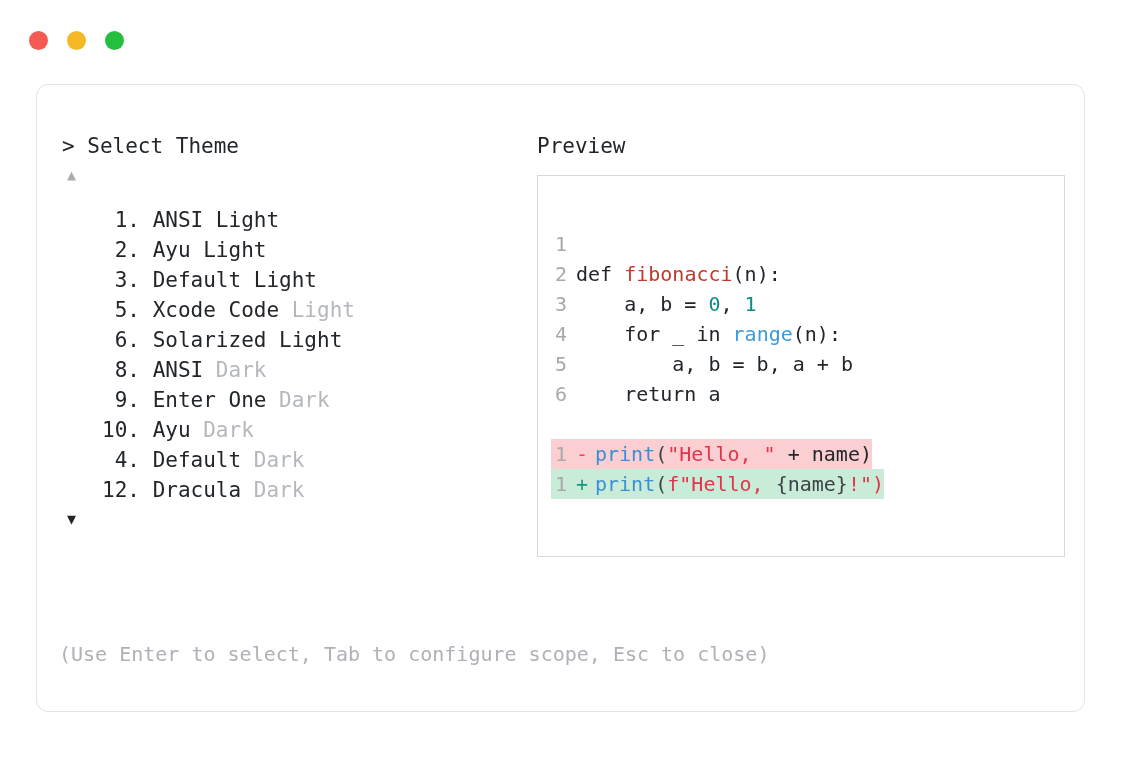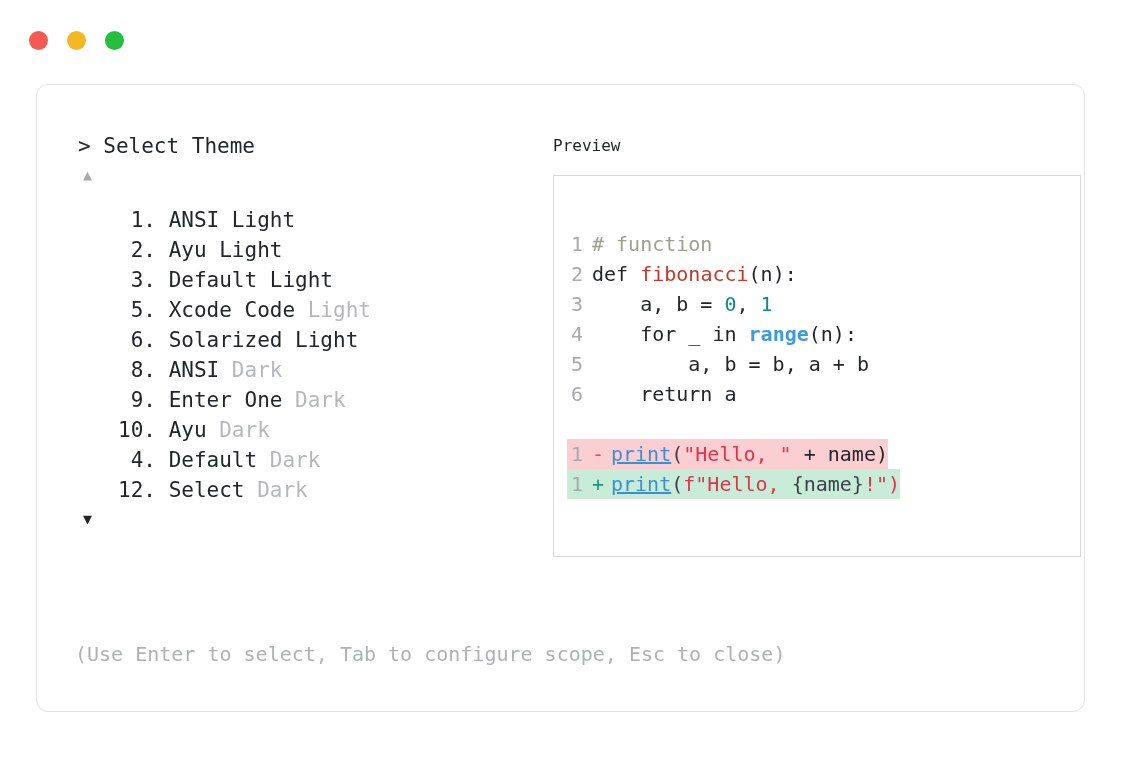--- a/index.html
+++ b/index.html
@@ -46,21 +46,21 @@
     width: 1049px;
     height: 628px;
     box-sizing: border-box;
     border: 1px solid #e2e2e4;
     border-radius: 12px;
     background: #ffffff;
   }
 
   .panel-inner {
     position: absolute;
-    left: 16px; top: 0;
+    left: 0; top: 0;
     width: 100%;
     height: 100%;
   }
 
   
   .list-col {
     position: absolute;
     left: 25px;
     top: 48px;
     width: 460px;
@@ -137,21 +137,21 @@
   }
 
   
   .preview-col {
     position: absolute;
     left: 500px;
     top: 48px;
     width: 530px;
   }
   .preview-title {
-    font-size: 16px;
+    font-size: 21px;
     line-height: 26px;
     color: #22262b;
     white-space: pre;
   }
   .code-box {
     margin-top: 16px;
     width: 528px;
     height: 382px;
     box-sizing: border-box;
     border: 1px solid #d8d9db;
@@ -208,24 +208,24 @@
   }
   .diff-del .diff-marker { color: #e8495a; }
   .diff-add .diff-marker { color: #169a7a; }
   .diff-text { padding-left: 9px; white-space: pre; }
 
   
   .tok-comment  { color: #9ca18f; }
   .tok-keyword  { color: #22262b; text-align: right; }
   .tok-func     { color: #c0392b; }
   .tok-num      { color: #0e8a86; }
-  .tok-builtin  { color: #3b9bdb; font-weight: bold; }
+  .tok-builtin  { color: #3b9bdb; }
   .tok-plain    { color: #22262b; }
   .tok-str      { color: #e0344a; }
-  .tok-call     { color: #3b8fd9; text-decoration: underline; }
+  .tok-call     { color: #3b8fd9; }
   .tok-punct    { color: #3d4248; }
   .tok-brace    { color: #3d4248; }
   .tok-bang     { color: #e0344a; }
 </style>
 </head>
 <body>
 
 <div class="titlebar">
   <div class="dots">
     <div class="dot dot-close" style="background: rgb(245, 90, 82);"></div>
@@ -243,32 +243,32 @@
       <div class="theme-list" id="theme-list">
           <div class="theme-row"><span class="row-num"> 1.</span><span class="row-name"> ANSI </span><span class="row-variant variant-strong">Light</span></div>
           <div class="theme-row"><span class="row-num"> 2.</span><span class="row-name"> Ayu </span><span class="row-variant variant-strong">Light</span></div>
           <div class="theme-row"><span class="row-num"> 3.</span><span class="row-name"> Default </span><span class="row-variant variant-strong">Light</span></div>
           <div class="theme-row"><span class="row-num"> 5.</span><span class="row-name"> Xcode Code </span><span class="row-variant variant-dim">Light</span></div>
           <div class="theme-row"><span class="row-num"> 6.</span><span class="row-name"> Solarized </span><span class="row-variant variant-strong">Light</span></div>
           <div class="theme-row"><span class="row-num"> 8.</span><span class="row-name"> ANSI </span><span class="row-variant variant-dim">Dark</span></div>
           <div class="theme-row"><span class="row-num"> 9.</span><span class="row-name"> Enter One </span><span class="row-variant variant-dim">Dark</span></div>
           <div class="theme-row"><span class="row-num">10.</span><span class="row-name"> Ayu </span><span class="row-variant variant-dim">Dark</span></div>
           <div class="theme-row"><span class="row-num">4.</span><span class="row-name"> Default </span><span class="row-variant variant-dim">Dark</span></div>
-          <div class="theme-row"><span class="row-num">12.</span><span class="row-name"> Select </span><span class="row-variant variant-dim">Dark</span></div>
+          <div class="theme-row"><span class="row-num">12.</span><span class="row-name"> Dracula </span><span class="row-variant variant-dim">Dark</span></div>
         </div>
       <div class="scroll-arrow bottom">▼</div>
     </div>
 
     <div class="hint">(Use Enter to select, Tab to configure scope, Esc to close)</div>
 
     <div class="preview-col">
       <div class="preview-title">Preview</div>
       <div class="code-box">
         <div class="code-body" id="code-body">
-            <div class="code-line"><span class="gutter">1</span><span class="code-text"><span class="tok-comment"># function</span></span></div>
+            <div class="code-line"><span class="gutter">1</span></div>
             <div class="code-line"><span class="gutter">2</span><span class="code-text"><span class="tok-keyword">def </span><span class="tok-func">fibonacci</span><span class="tok-plain">(n):</span></span></div>
             <div class="code-line"><span class="gutter">3</span><span class="code-text"><span class="tok-plain">    a, b = </span><span class="tok-num">0</span><span class="tok-plain">, </span><span class="tok-num">1</span></span></div>
             <div class="code-line"><span class="gutter">4</span><span class="code-text"><span class="tok-plain">    for _ in </span><span class="tok-builtin">range</span><span class="tok-plain">(n):</span></span></div>
             <div class="code-line"><span class="gutter">5</span><span class="code-text"><span class="tok-plain">        a, b = b, a + b</span></span></div>
             <div class="code-line"><span class="gutter">6</span><span class="code-text"><span class="tok-plain">    return a</span></span></div>
             <div class="code-spacer"></div>
             <div class="diff-line diff-del" style="background: rgb(251, 207, 210);"><span class="gutter">1</span><span class="diff-marker">-</span><span class="diff-text"><span class="tok-call">print</span><span class="tok-punct">(</span><span class="tok-str">"Hello, "</span><span class="tok-plain"> + name)</span></span></div>
             <div class="diff-line diff-add" style="background: rgb(201, 236, 217);"><span class="gutter">1</span><span class="diff-marker">+</span><span class="diff-text"><span class="tok-call">print</span><span class="tok-punct">(</span><span class="tok-str">f"Hello, </span><span class="tok-brace">{name}</span><span class="tok-bang">!</span><span class="tok-str">")</span></span></div>
           </div>
       </div>

